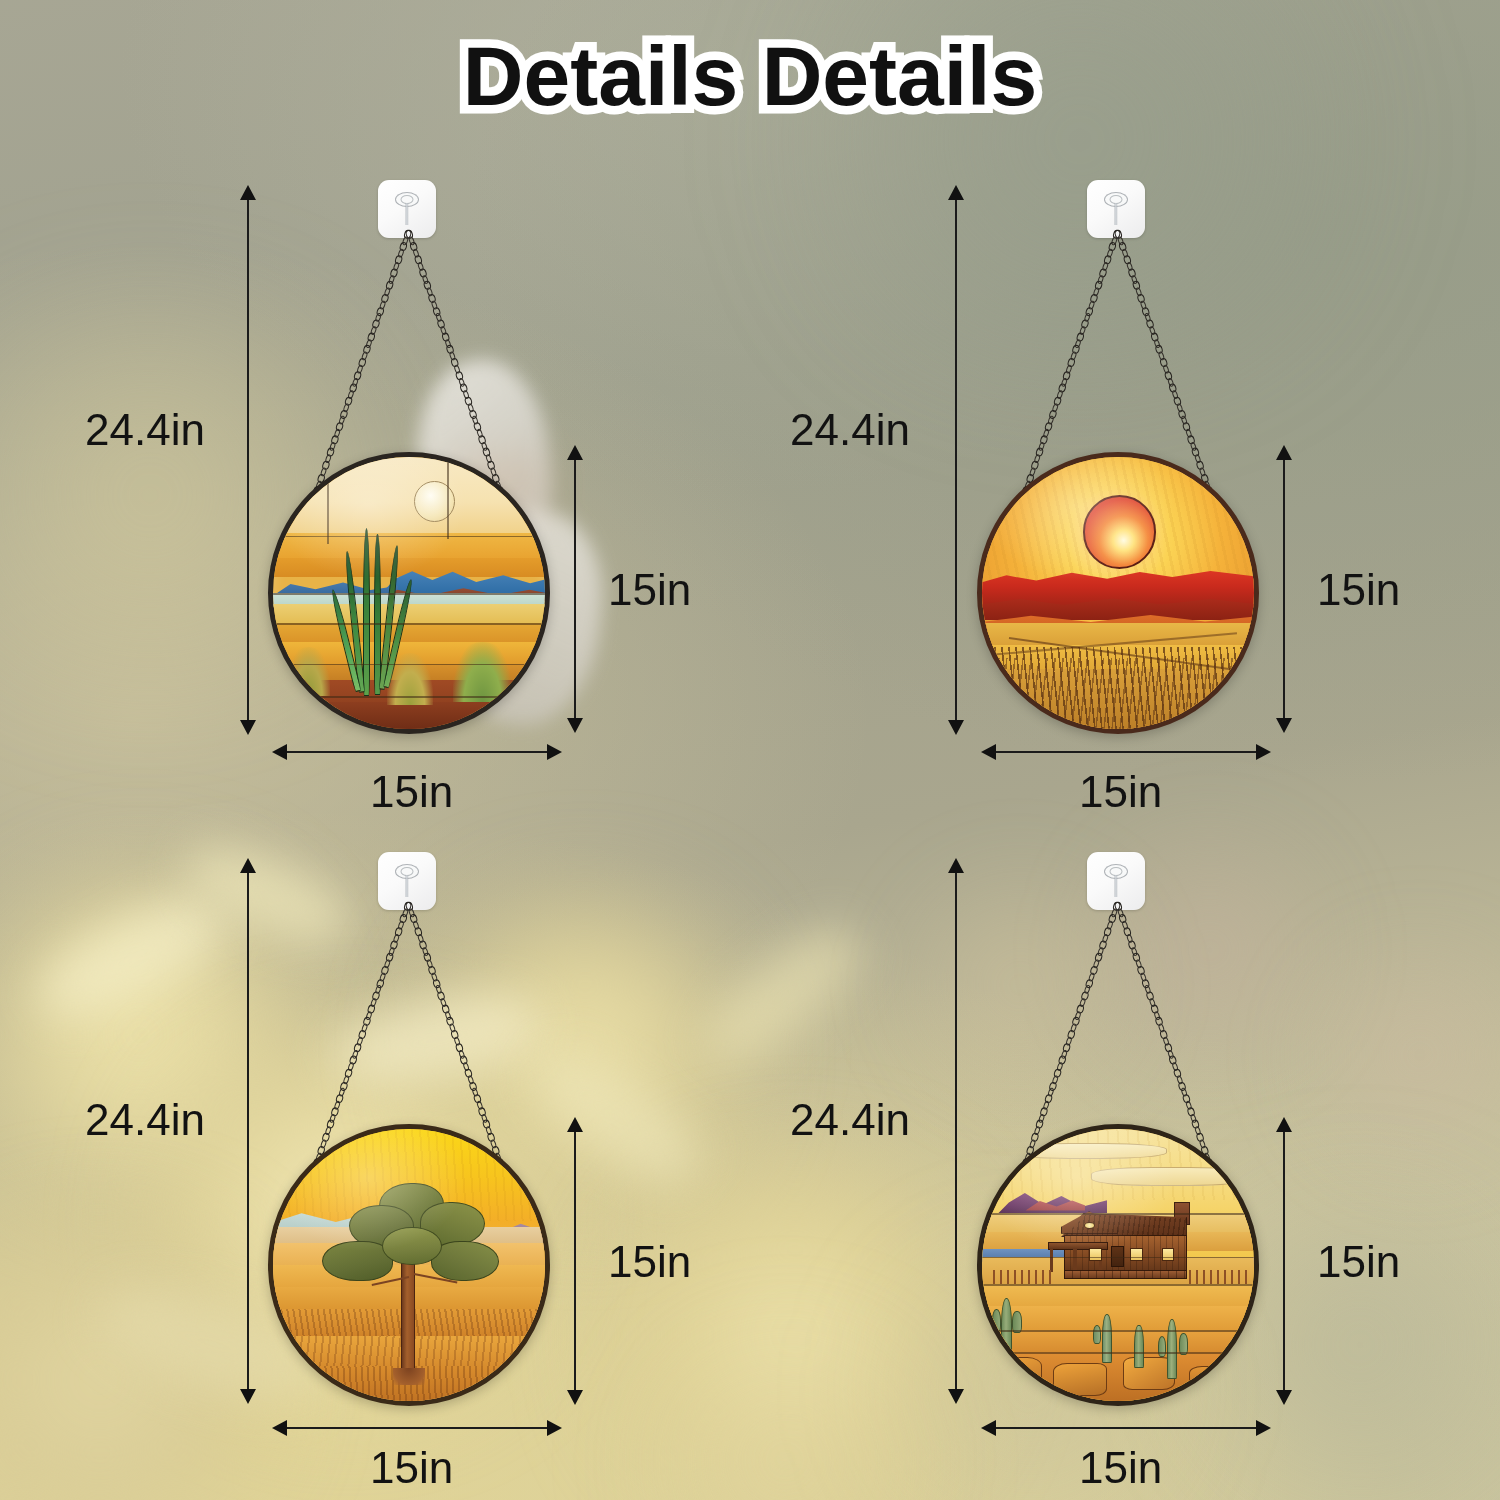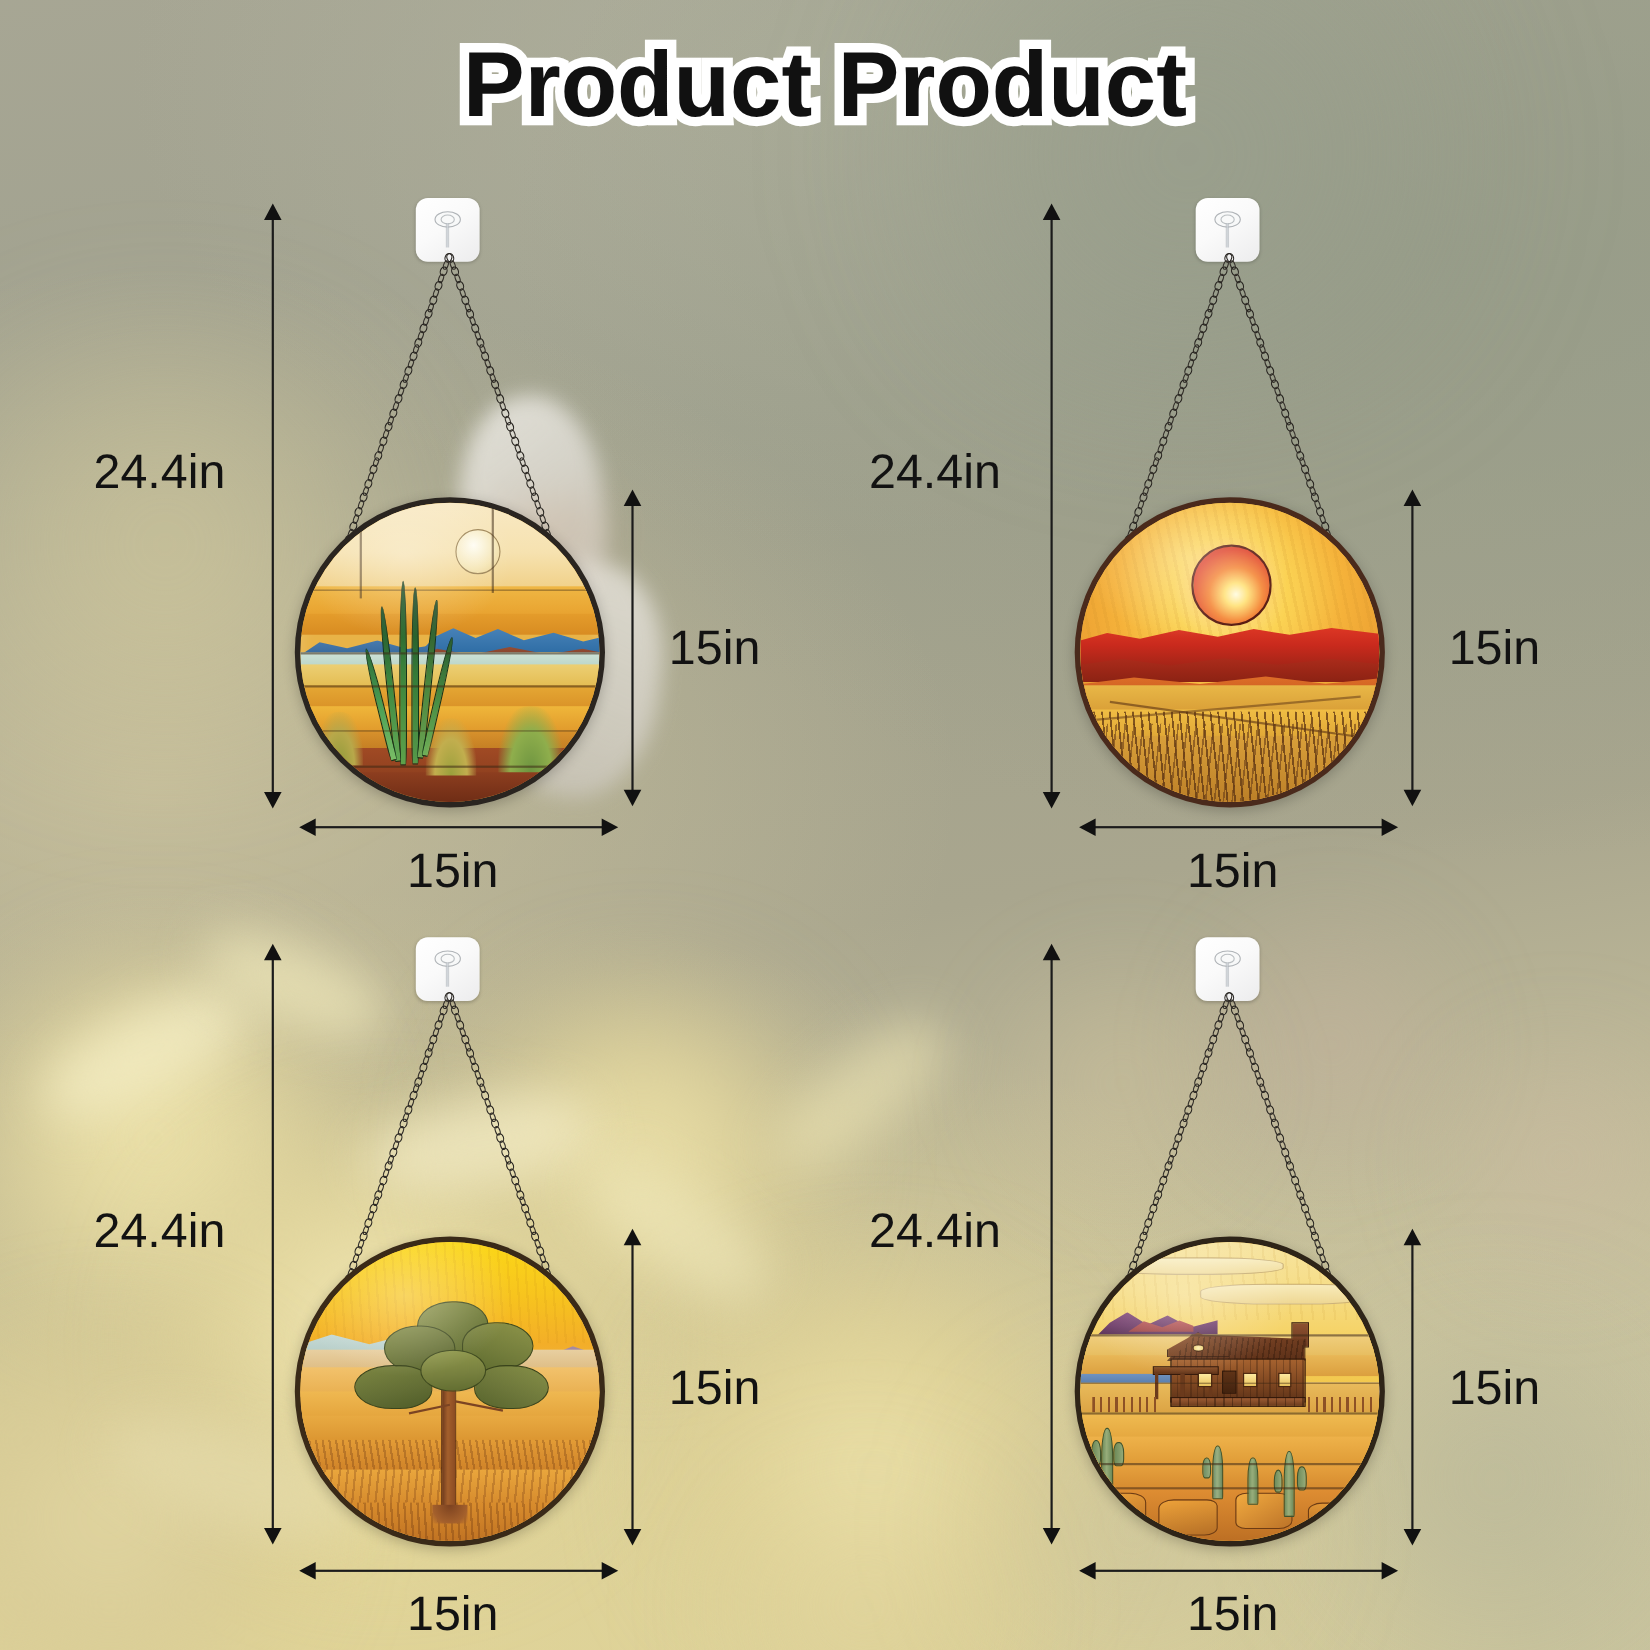--- a/index.html
+++ b/index.html
@@ -160,21 +160,21 @@
 
   <div class="butterfly" style="left:400px;top:360px;width:230px;height:360px;">
     <div class="bwing" style="left:18px;  top:0;   width:132px;height:210px; background:linear-gradient(150deg,rgba(243,241,236,.92),rgba(214,209,203,.75)); transform:rotate(-8deg);"></div>
     <div class="bwing" style="left:50px;  top:150px;width:150px;height:215px; background:linear-gradient(200deg,rgba(238,235,229,.88),rgba(205,200,194,.7)); transform:rotate(6deg);"></div>
     <div class="blob hard" style="left:60px; top:115px;width:32px;height:30px;background:rgba(196,128,86,.8);"></div>
     <div class="blob hard" style="left:108px;top:110px;width:30px;height:28px;background:rgba(200,140,96,.78);"></div>
   </div>
 </div>
 
 <div id="title-wrap">
-  <span id="title">Product Product</span>
+  <span id="title">Details Details</span>
 </div>
 
 <div class="panel" id="p0">
 
   <div class="arr arr-up" style="left:240px;top:45px;"></div>
   <div class="dimline vline" style="left:247px;top:58px;height:534px;"></div>
   <div class="arr arr-down" style="left:240px;top:580px;"></div>
   <div class="dimlabel" style="left:85px;top:268px;">24.4in</div>
 
   <div class="hook" style="left:378px;top:40px;">

